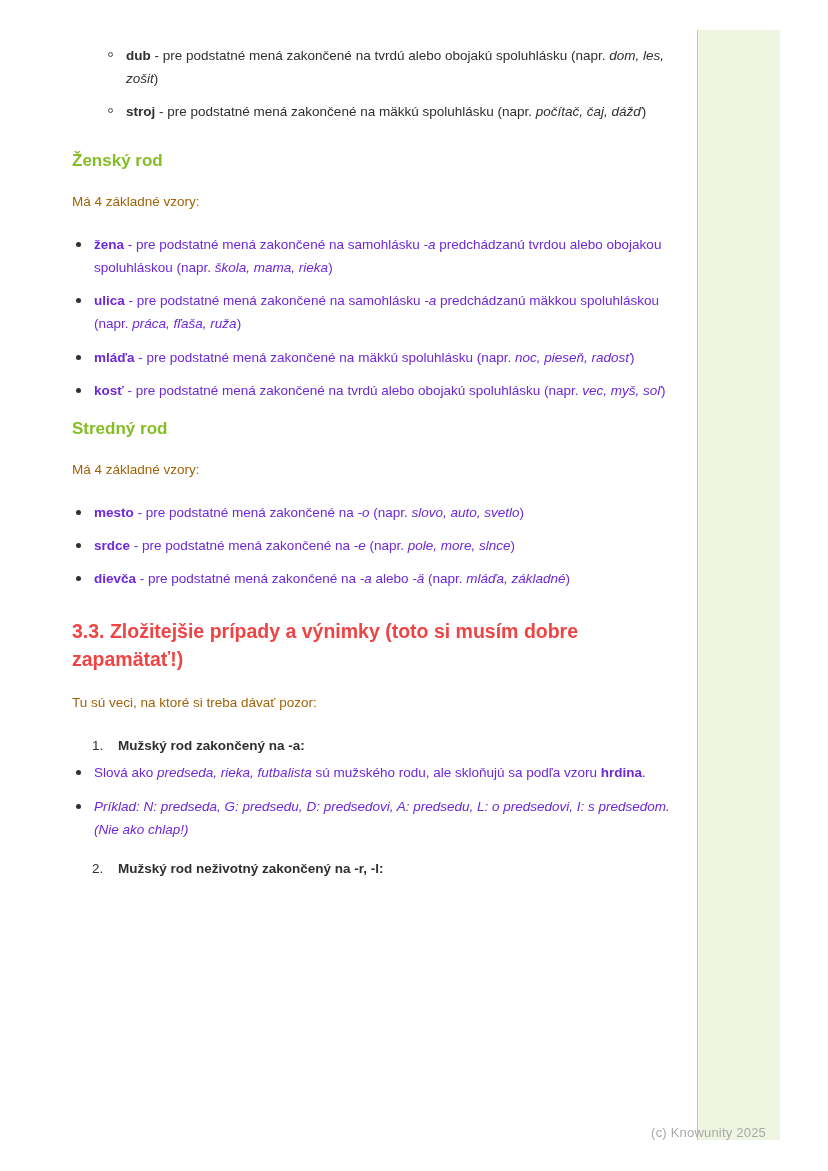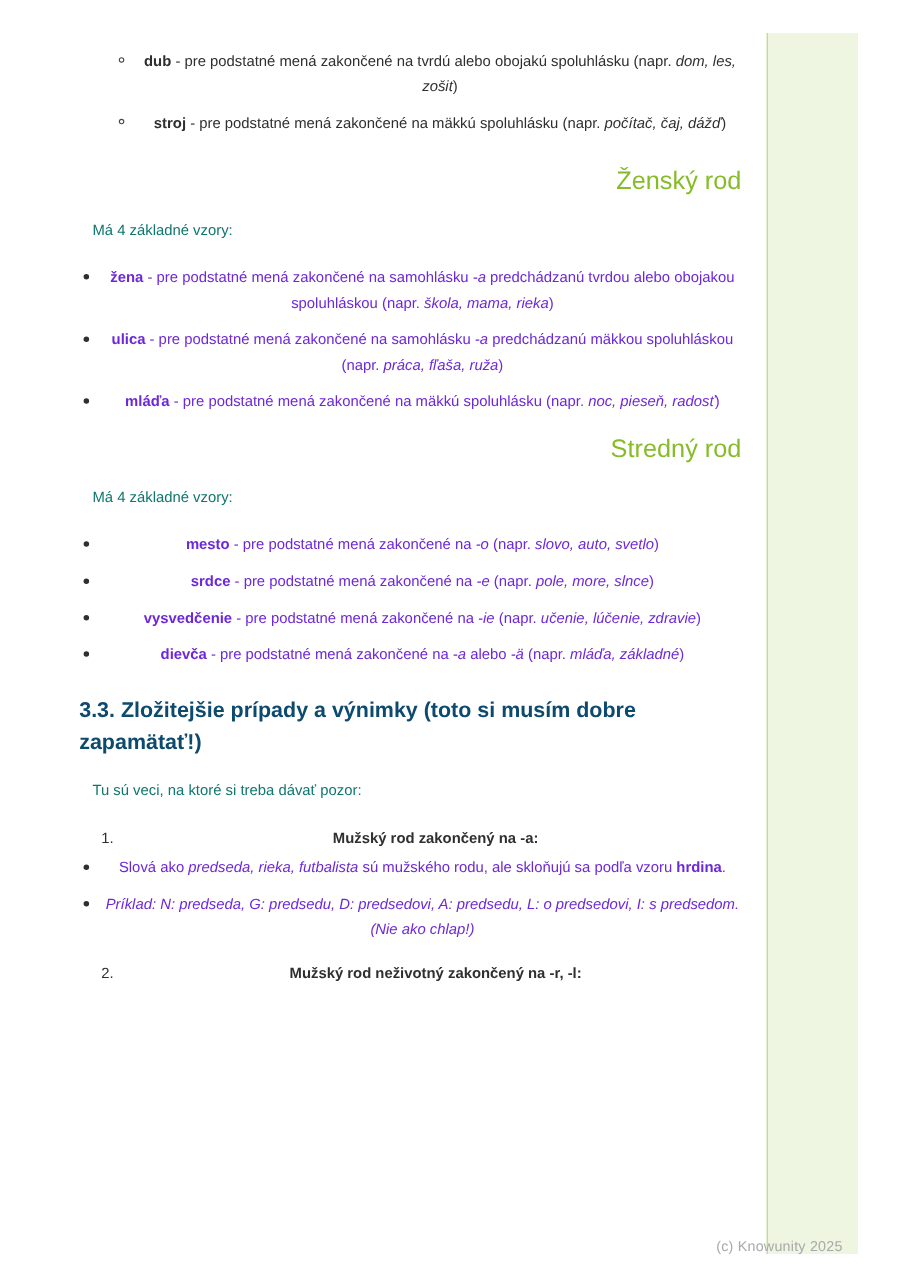--- a/index.html
+++ b/index.html
@@ -38,44 +38,42 @@
   .content {
     position: absolute;
     left: 0;
     top: 0;
     width: 650px;
     padding: 0 24px 0 24px;
     box-sizing: border-box;
   }
   h2.section-head {
     color: #86bc25;
-    font-size: 23px;
-    font-weight: normal;
+    font-size: 17px;
+    font-weight: bold;
     margin: 0 0 0 0;
     line-height: 1.3;
-    text-align: right;
   }
   h2.bigsection {
-    color: #0c4a6e;
+    color: #ef4444;
     font-size: 19.5px;
     font-weight: bold;
     margin: 0;
     line-height: 1.45;
   }
   p.para {
     font-size: 13.5px;
     line-height: 1.55;
-    margin: 12px;
-    color: #0f766e;
+    margin: 0;
+    color: #a16207;
   }
   ul.bullets, ol.numbers {
     margin: 0;
     padding: 0;
     list-style: none;
-    text-align: center;
   }
   li.bullet {
     position: relative;
     padding-left: 22px;
     font-size: 13.5px;
     line-height: 1.72;
     color: #6d28d9;
     margin-bottom: 10px;
   }
   li.bullet::before {
@@ -160,34 +158,34 @@
     <ul class="bullets" style="margin-top:20px;">
       <li class="bullet">
         <b>žena</b><span> - pre podstatné mená zakončené na samohlásku </span><i>-a</i><span> predchádzanú tvrdou alebo obojakou spoluhláskou (napr. </span><i>škola, mama, rieka</i><span>)</span>
       </li>
       <li class="bullet">
         <b>ulica</b><span> - pre podstatné mená zakončené na samohlásku </span><i>-a</i><span> predchádzanú mäkkou spoluhláskou (napr. </span><i>práca, fľaša, ruža</i><span>)</span>
       </li>
       <li class="bullet">
         <b>mláďa</b><span> - pre podstatné mená zakončené na mäkkú spoluhlásku (napr. </span><i>noc, pieseň, radosť</i><span>)</span>
       </li>
+      <li class="bullet">
+        <b>kosť</b><span> - pre podstatné mená zakončené na tvrdú alebo obojakú spoluhlásku (napr. </span><i>vec, myš, soľ</i><span>)</span>
+      </li>
     </ul>
 
     <h2 class="section-head" style="margin-top:16px;">Stredný rod</h2>
     <p class="para" style="margin-top:20px;">Má 4 základné vzory:</p>
 
     <ul class="bullets" style="margin-top:20px;">
       <li class="bullet">
         <b>mesto</b><span> - pre podstatné mená zakončené na </span><i>-o</i><span> (napr. </span><i>slovo, auto, svetlo</i><span>)</span>
       </li>
       <li class="bullet">
         <b>srdce</b><span> - pre podstatné mená zakončené na </span><i>-e</i><span> (napr. </span><i>pole, more, slnce</i><span>)</span>
-      </li>
-      <li class="bullet">
-        <b>vysvedčenie</b><span> - pre podstatné mená zakončené na </span><i>-ie</i><span> (napr. </span><i>učenie, lúčenie, zdravie</i><span>)</span>
       </li>
       <li class="bullet">
         <b>dievča</b><span> - pre podstatné mená zakončené na </span><i>-a</i><span> alebo </span><i>-ä</i><span> (napr. </span><i>mláďa, základné</i><span>)</span>
       </li>
     </ul>
 
     <h2 class="bigsection" style="margin-top:26px;">3.3. Zložitejšie prípady a výnimky (toto si musím dobre zapamätať!)</h2>
     <p class="para" style="margin-top:20px;">Tu sú veci, na ktoré si treba dávať pozor:</p>
 
     <ol class="numbers" style="margin-top:20px; margin-left:20px;">

